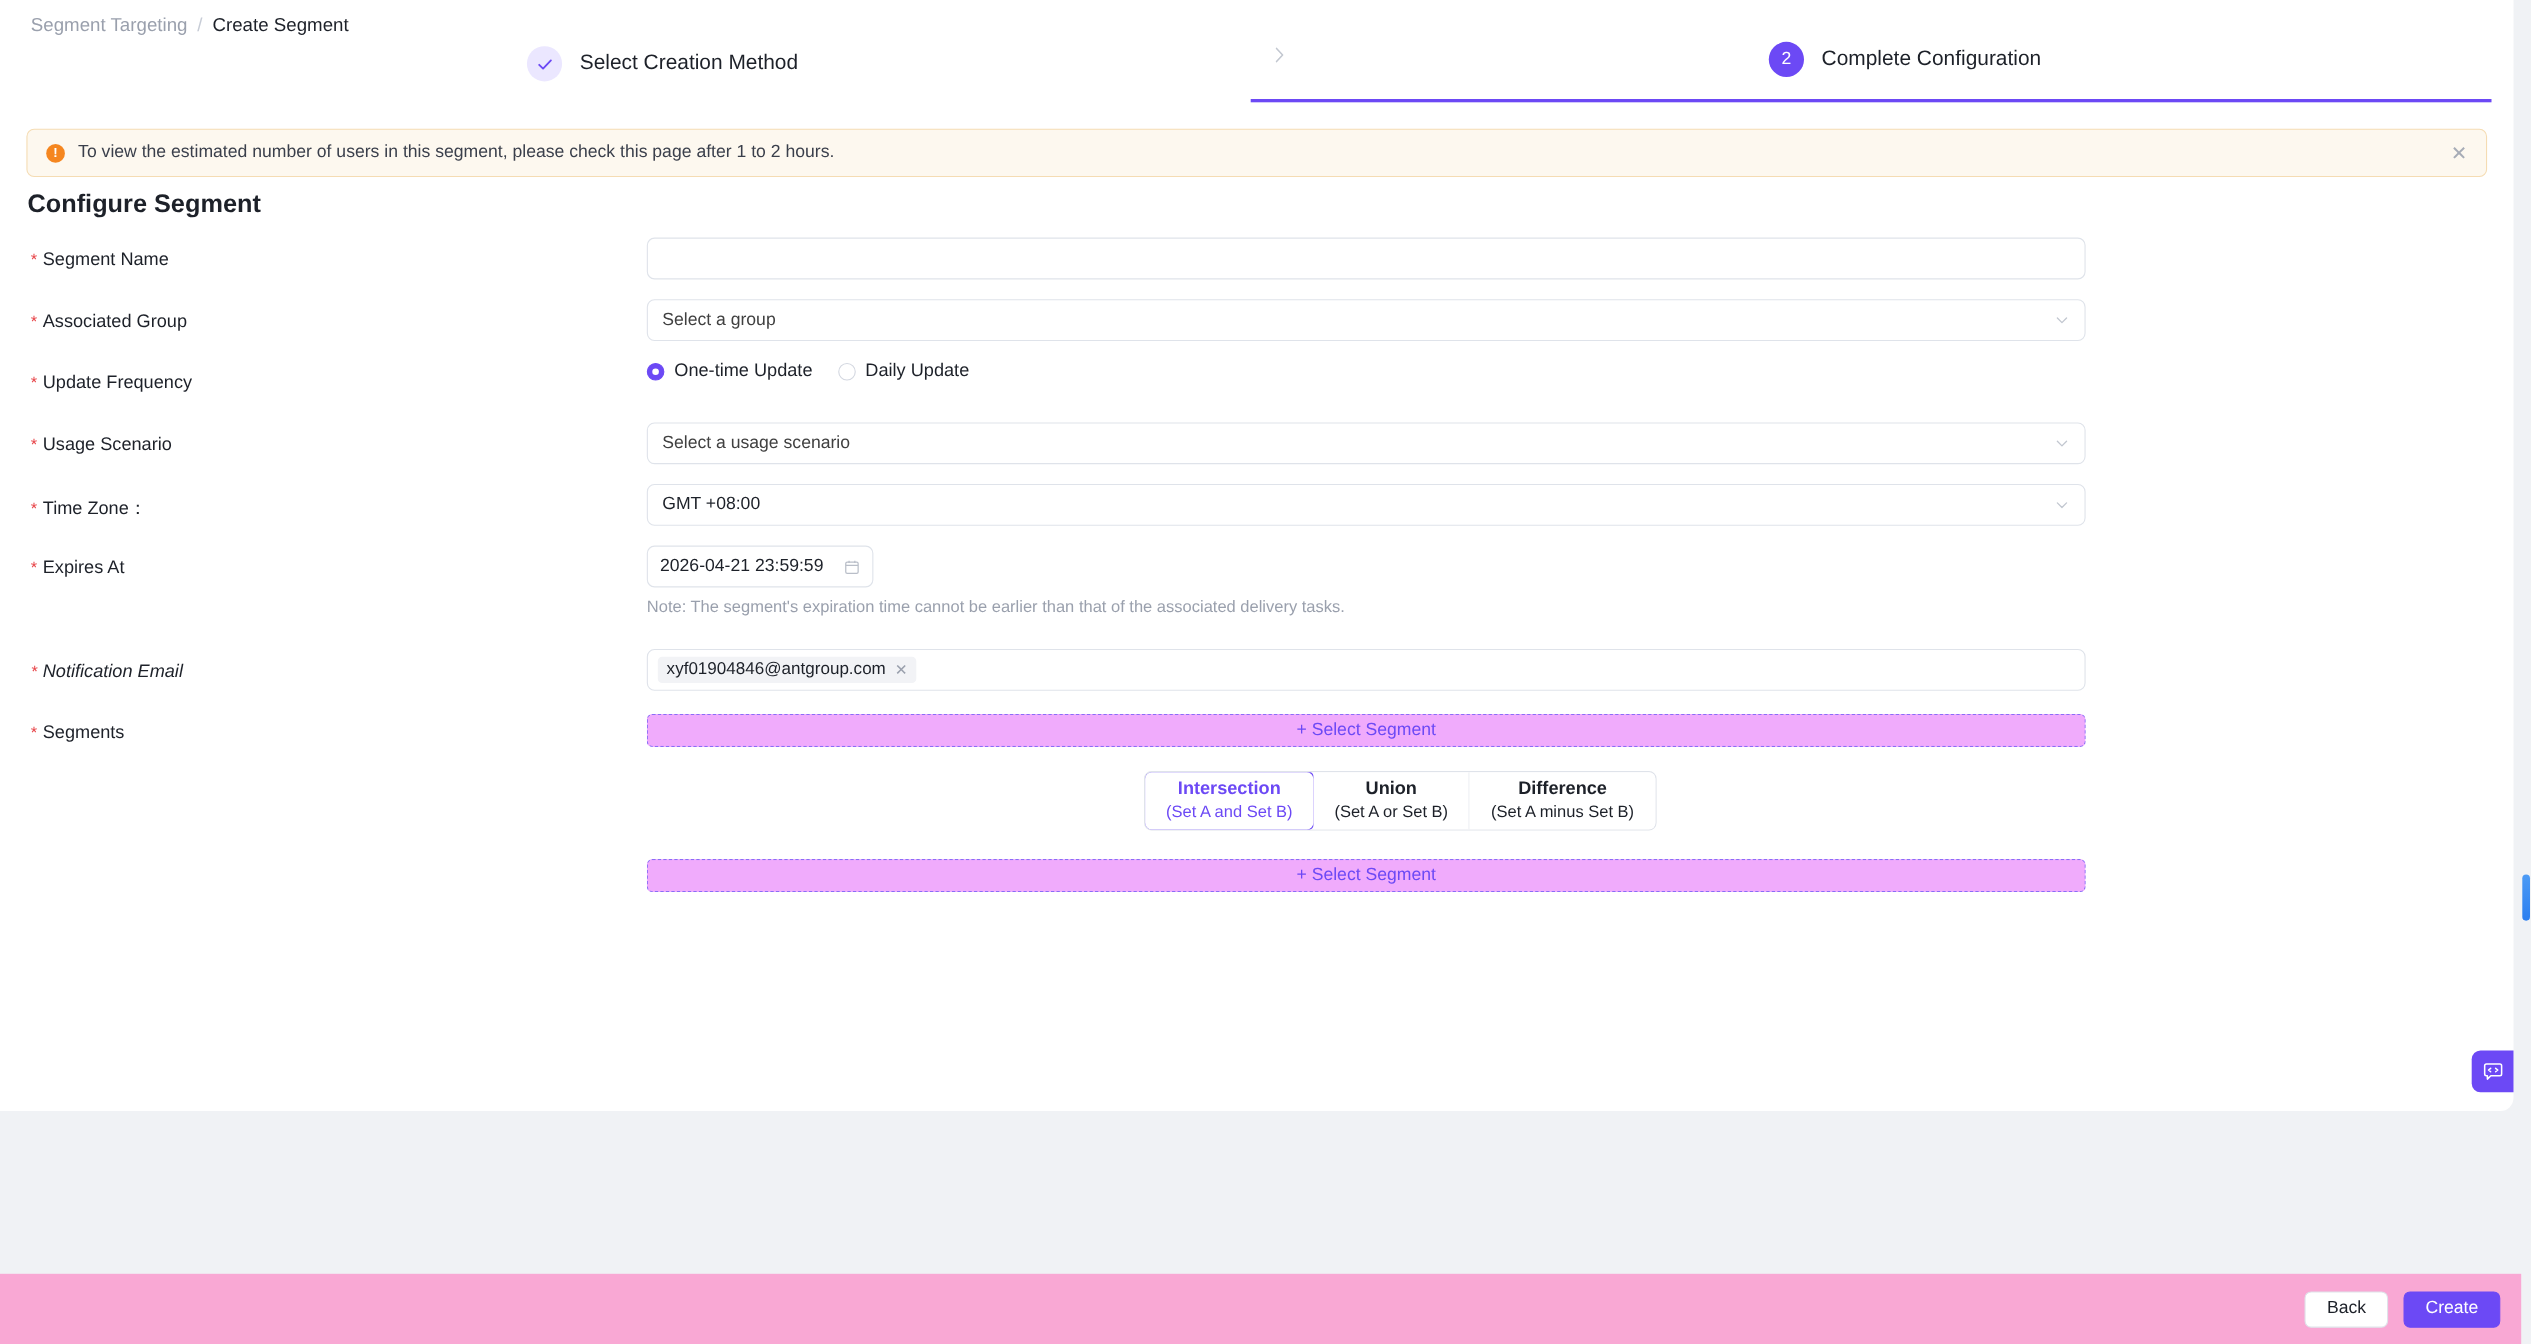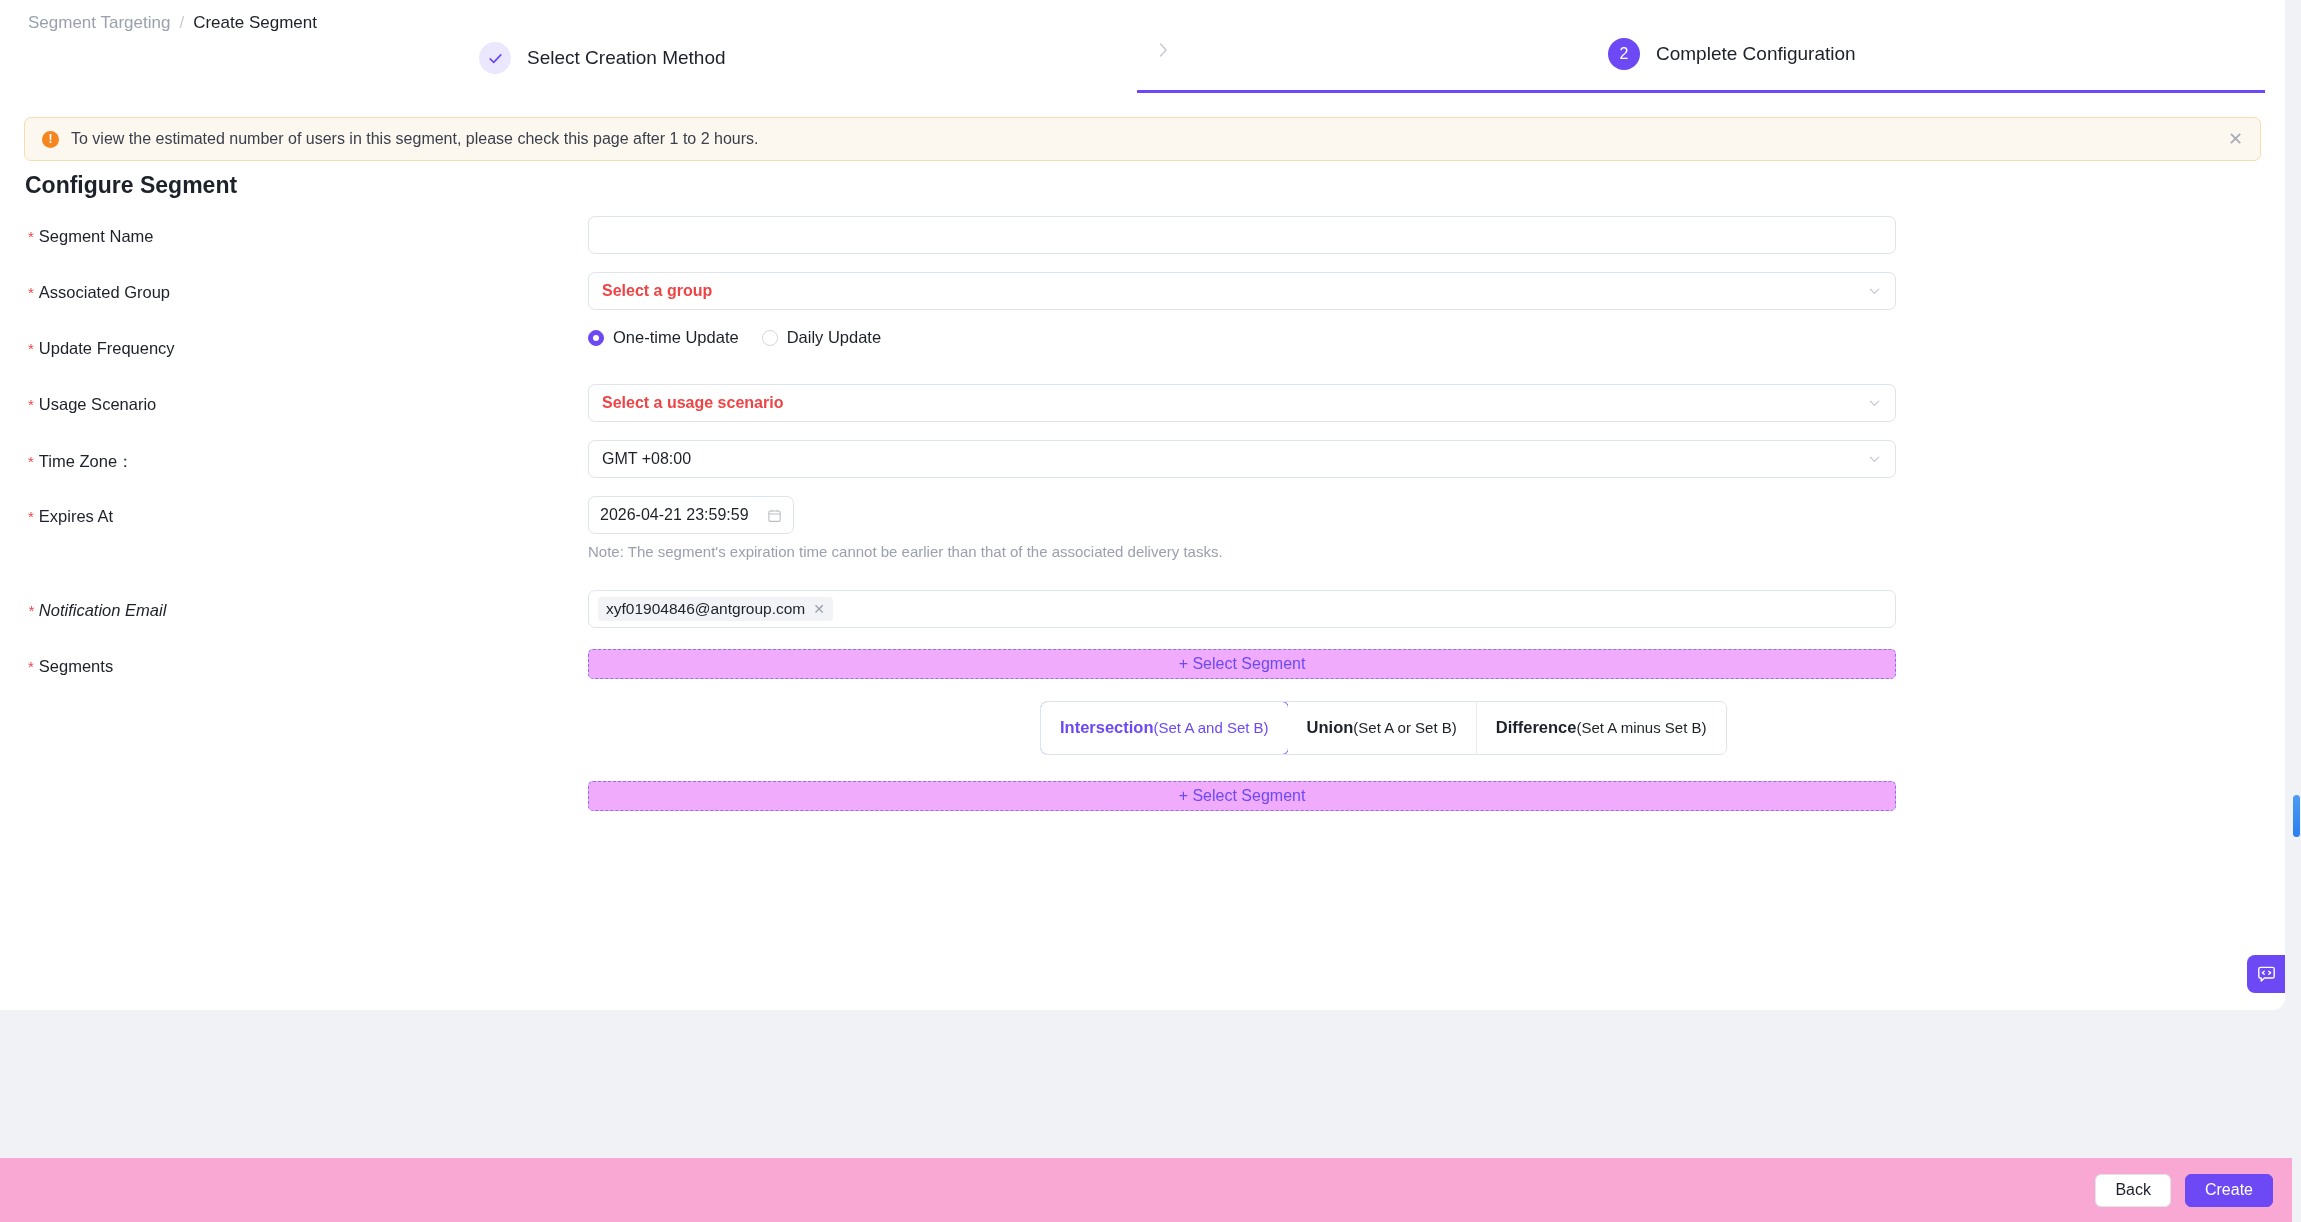--- a/index.html
+++ b/index.html
@@ -127,21 +127,21 @@
     padding: 0 13px;
     font-size: 16px; color: #1d2129;
     position: relative;
   }
   .select .caret {
     position: absolute; right: 14px; top: 50%;
     transform: translateY(-50%);
     color: #c2c7d0;
   }
   .select .caret svg { width: 13px; height: 13px; display: block; }
-  .ph { color: #ef4444; font-weight: bold; }
+  .ph { color: #404040; }
 
   .w-full { width: 1308px; }
   .w-half { width: 642px; }
 
   
   .radio-group { display: flex; align-items: flex-start; gap: 23px; height: 38px; }
   .radio { display: flex; align-items: center; gap: 9px; cursor: pointer; }
   .radio-dot {
     width: 16px; height: 16px; border-radius: 50%;
     border: 1px solid #d3d7e0; background: #fff;
@@ -190,21 +190,21 @@
   
   .setops {
     position: absolute; left: 1040px; top: 0;
     display: flex;
     border: 1px solid #dfe3ea; border-radius: 7px;
     overflow: hidden; background: #fff;
     height: 54px;
   }
   .setop {
     padding: 6px 19px 8px;
-    display: flex; flex-direction: row; align-items: center; justify-content: center;
+    display: flex; flex-direction: column; align-items: center; justify-content: center;
     border-right: 1px solid #e9ecf1;
     cursor: pointer;
     background: #fff;
   }
   .setop:last-child { border-right: none; }
   .setop .t1 { font-size: 16.5px; font-weight: 700; color: #1d2129; line-height: 22px; }
   .setop .t2 { font-size: 15px; color: #1d2129; line-height: 21px; }
   .setop.active { border: 1px solid #6c49f5; border-radius: 7px; margin: -1px; }
   .setop.active .t1, .setop.active .t2 { color: #6c49f5; }
 

